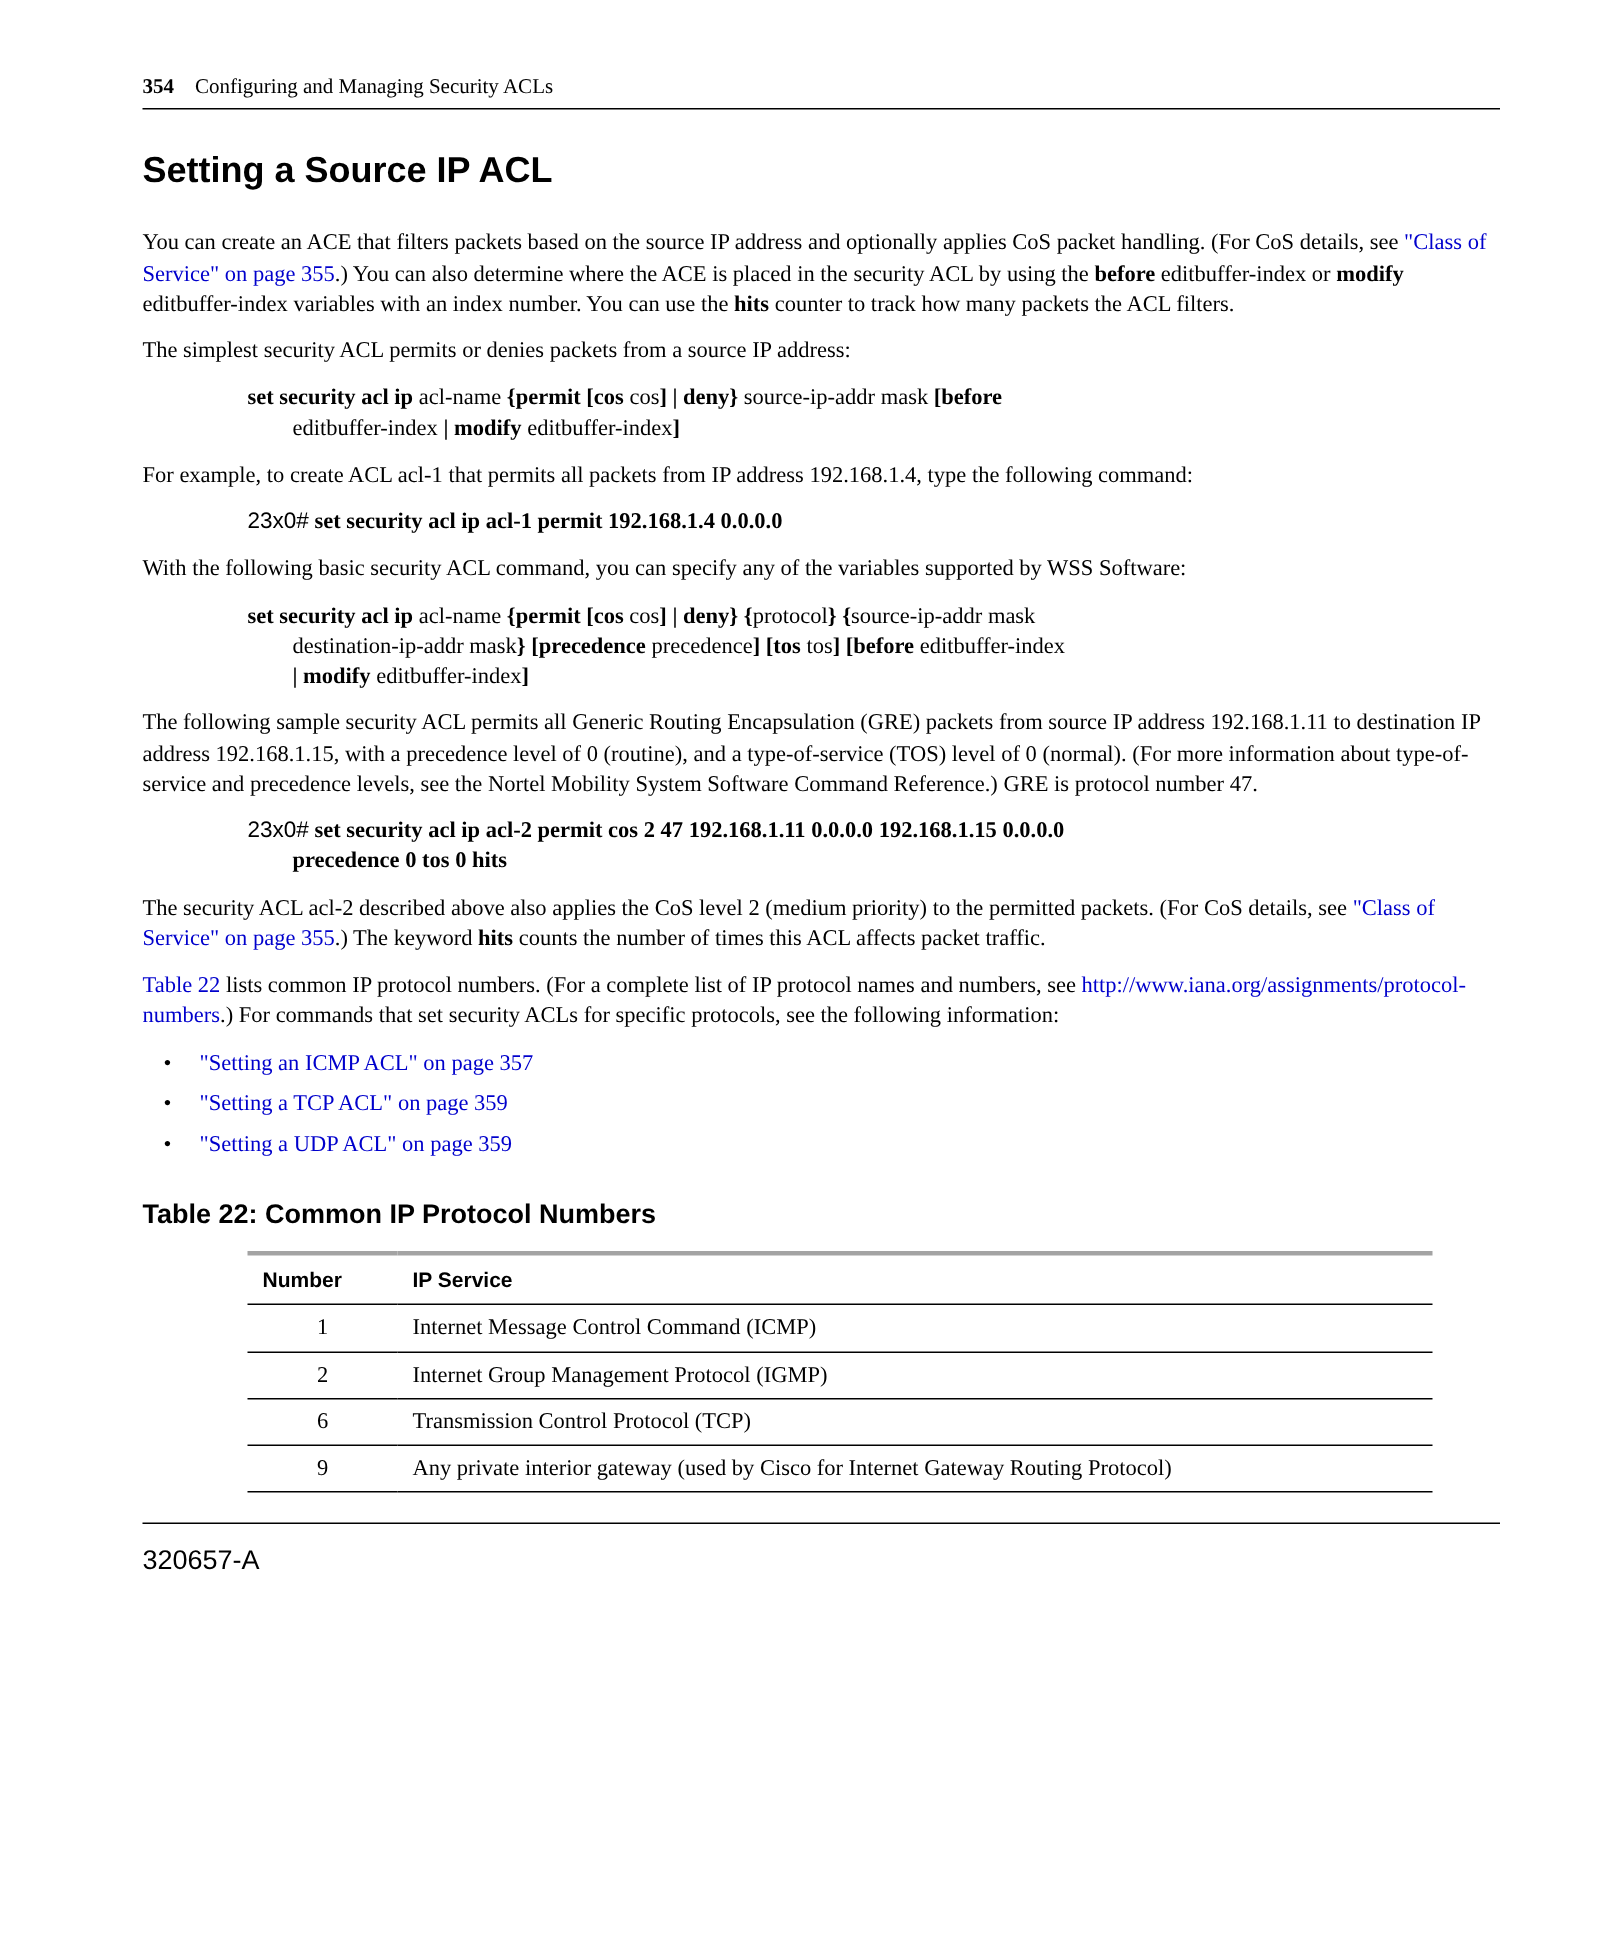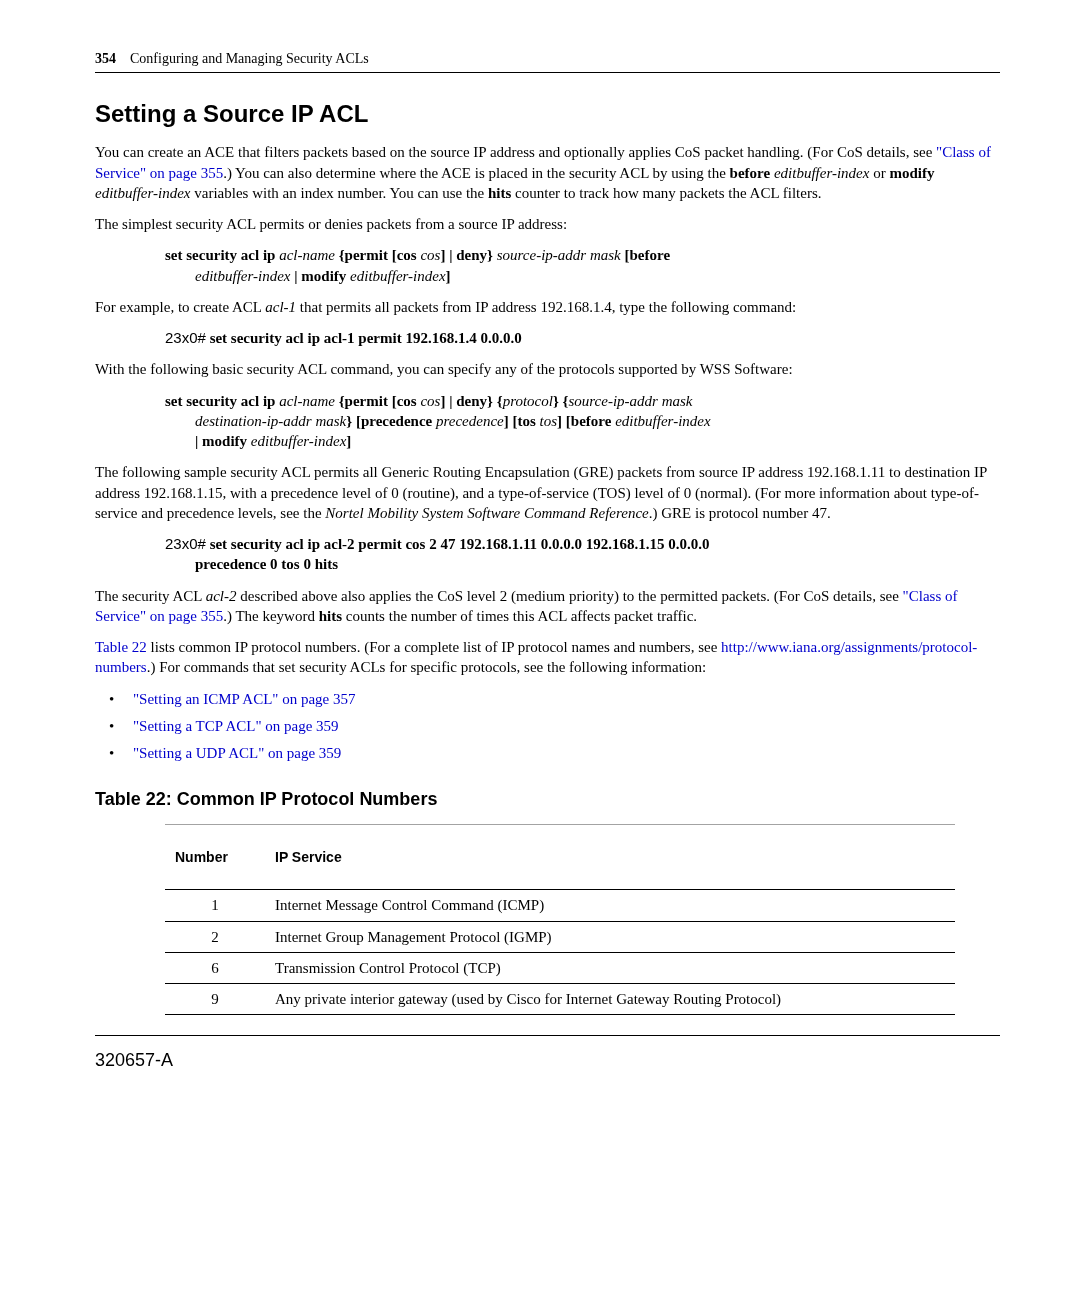--- a/index.html
+++ b/index.html
@@ -26,38 +26,38 @@
   }
   hr.thin2 {
     border: none;
     border-top: 1px solid #000;
     margin: 20px 0 12px 0;
   }
   h1 {
     font-family: Arial, Helvetica, sans-serif;
     font-size: 24px;
     font-weight: bold;
-    margin: 0 0 12px 0;
+    margin: 0 0 22px 0;
   }
   p {
     margin: 0 0 11px 0;
     text-align: left;
   }
   .syntax {
     margin: 0 0 11px 0;
     padding-left: 70px;
     text-indent: -0px;
   }
   .prompt {
     font-family: Arial, Helvetica, sans-serif;
     font-weight: normal;
     text-align: right;
   }
   .bold { font-weight: bold; }
-  .italic { font-style: italic; }
+  .italic { }
   .link {
     color: #0000cc;
   }
   .bullet-list {
     margin: 0 0 20px 0;
     padding-left: 0;
     list-style: none;
   }
   .bullet-list li {
     margin-bottom: 7px;
@@ -79,22 +79,22 @@
   table {
     border-collapse: collapse;
     margin-left: 70px;
     width: 790px;
   }
   th {
     font-family: Arial, Helvetica, sans-serif;
     font-size: 14px;
     font-weight: bold;
     text-align: left;
-    padding: 23px 10px;
-    border-top: 1px solid #a3a3a3;
+    padding: 7px 10px;
+    border-top: 3px solid #a3a3a3;
     border-bottom: 1px solid #000;
   }
   td {
     padding: 5px 10px;
     border-bottom: 1px solid #000;
     vertical-align: top;
     font-size: 15px;
   }
   td.num {
     text-align: center;
@@ -130,21 +130,21 @@
 </div>
 
 <p>
   <span>For example, to create ACL </span><span class="italic">acl-1</span><span> that permits all packets from IP address 192.168.1.4, type the following command:</span>
 </p>
 
 <div class="syntax">
   <span class="prompt">23x0#</span><span class="bold"> set security acl ip acl-1 permit 192.168.1.4 0.0.0.0</span>
 </div>
 
-<p>With the following basic security ACL command, you can specify any of the protocols supported by WSS Software:</p>
+<p>With the following basic security ACL command, you can specify any of the variables supported by WSS Software:</p>
 
 <div class="syntax">
   <span class="bold">set security acl ip  </span><span class="italic">acl-name </span><span class="bold">{permit [cos </span><span class="italic"> cos</span><span class="bold">]  |  deny}  {</span><span class="italic">protocol</span><span class="bold">}  {</span><span class="italic">source-ip-addr  mask</span><br>
   <span style="padding-left:30px;"><span class="italic">destination-ip-addr  mask</span><span class="bold">}  [precedence </span><span class="italic"> precedence</span><span class="bold">]  [tos </span><span class="italic"> tos</span><span class="bold">]  [before </span><span class="italic">editbuffer-index</span></span><br>
   <span style="padding-left:30px;margin-top:32px;"><span class="bold">|  modify </span><span class="italic">editbuffer-index</span><span class="bold">]</span></span>
 </div>
 
 <p>
   <span>The following sample security ACL permits all Generic Routing Encapsulation (GRE) packets from source IP address 192.168.1.11 to destination IP address 192.168.1.15, with a precedence level of 0 (routine), and a type-of-service (TOS) level of 0 (normal). (For more information about type-of-service and precedence levels, see the </span><span class="italic">Nortel Mobility System Software Command Reference</span><span>.) GRE is protocol number 47.</span>
 </p>

